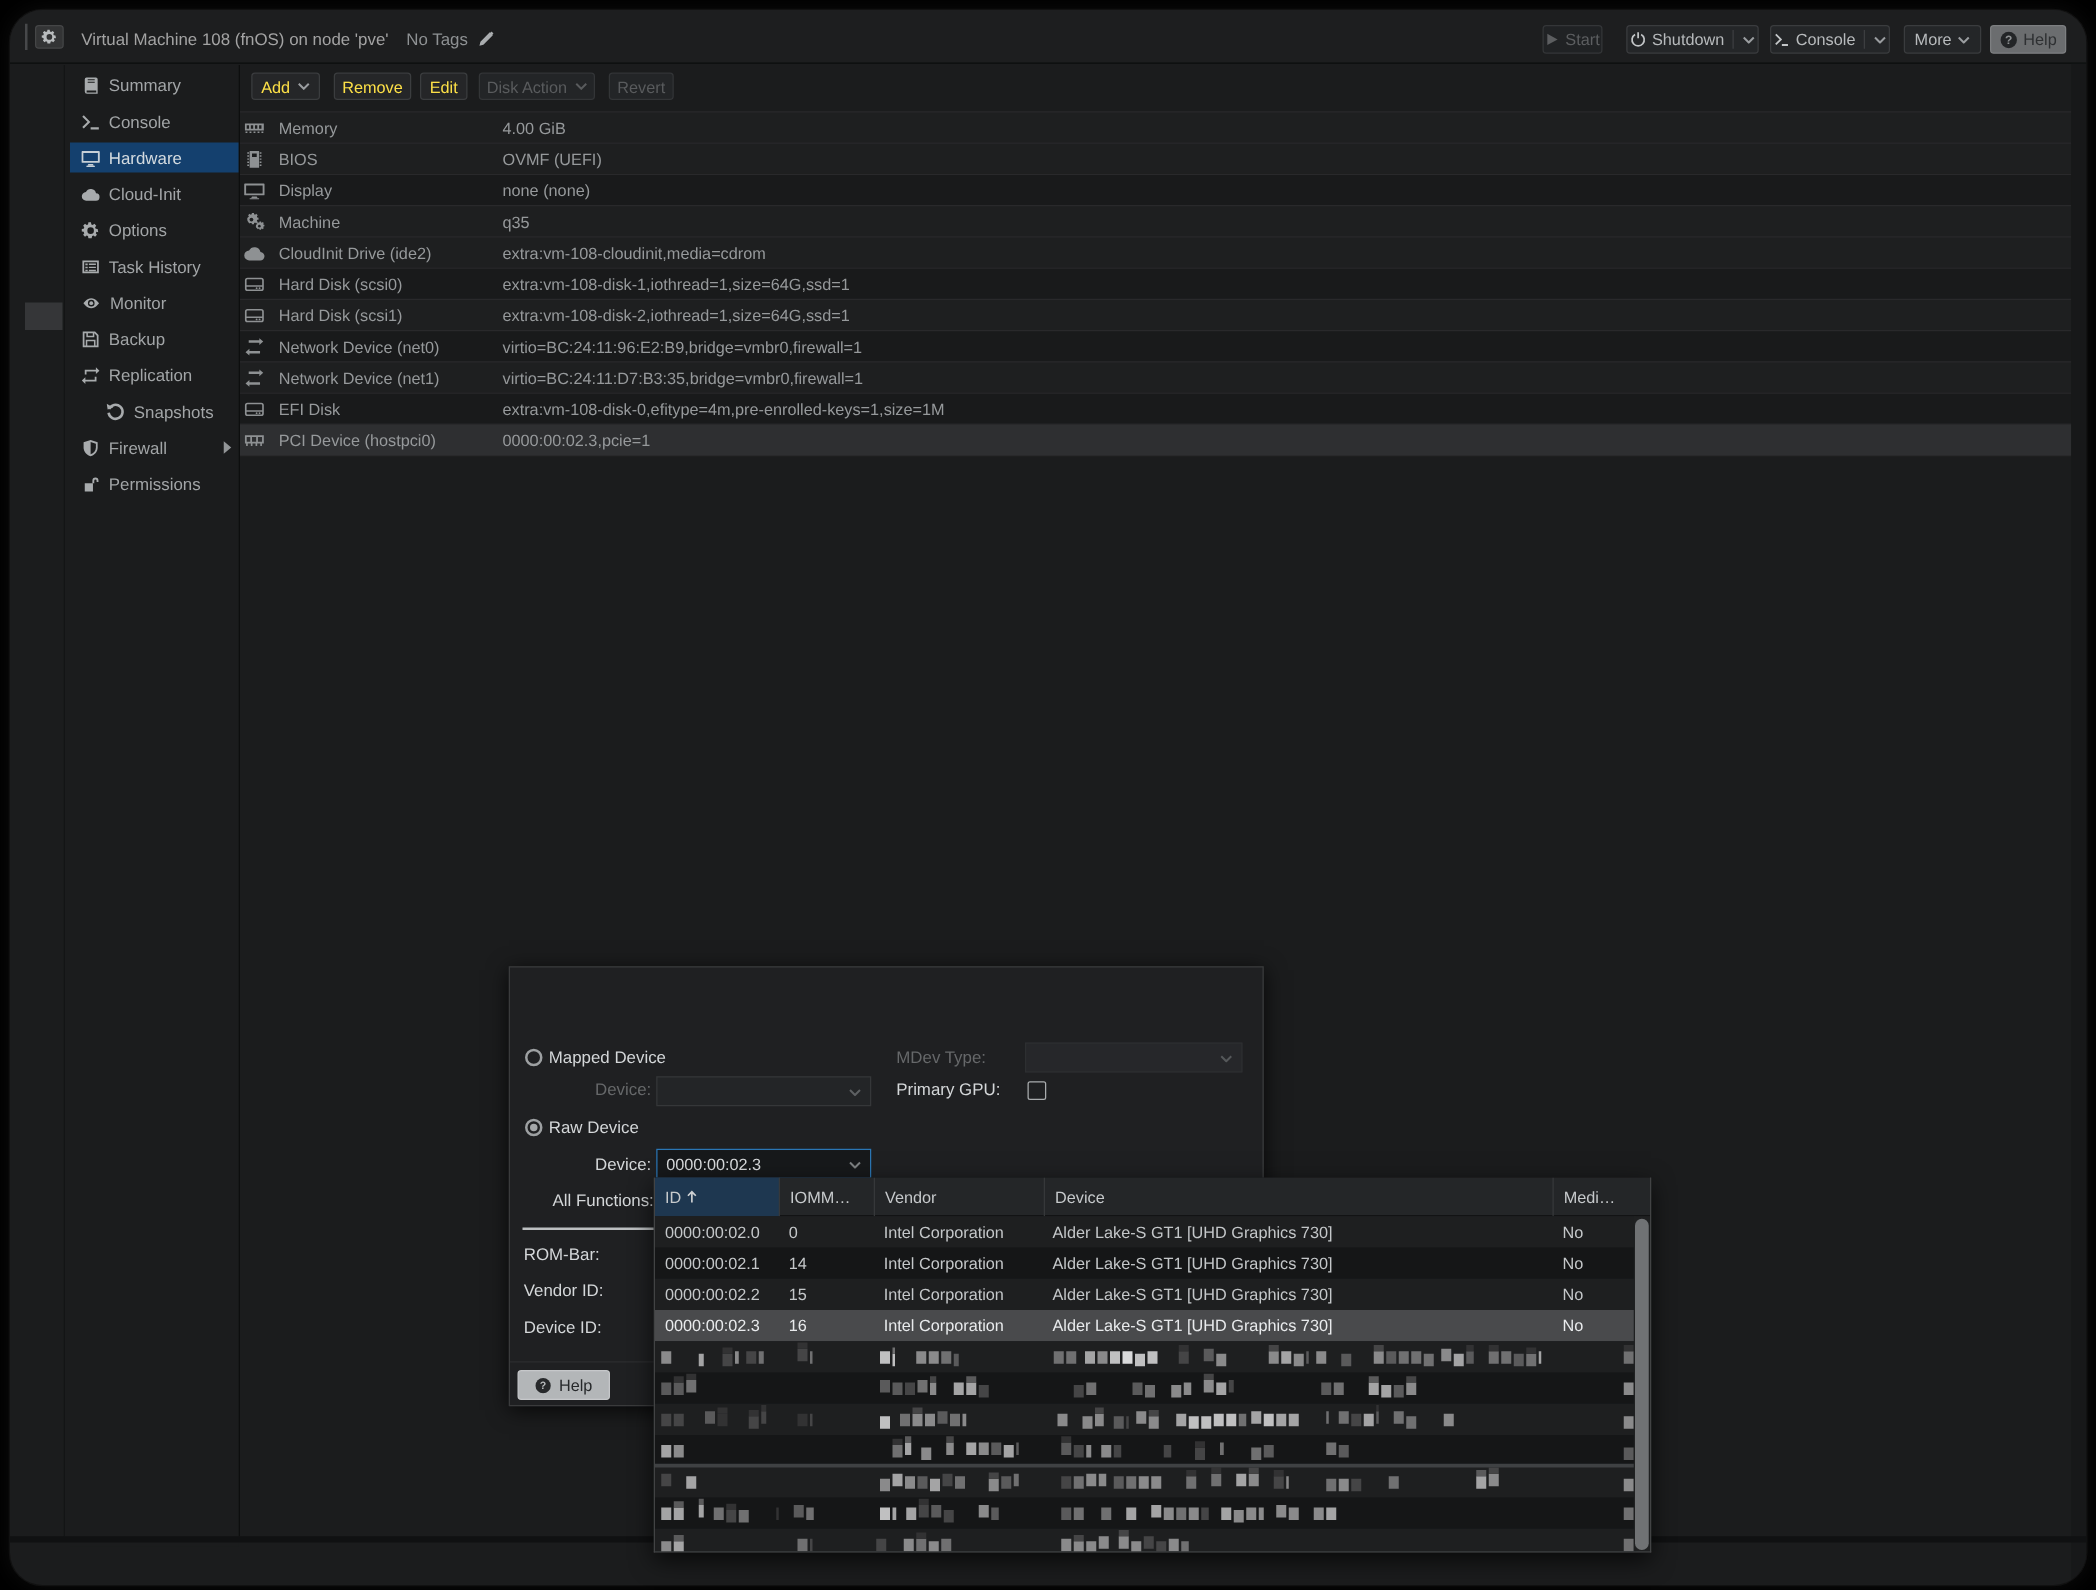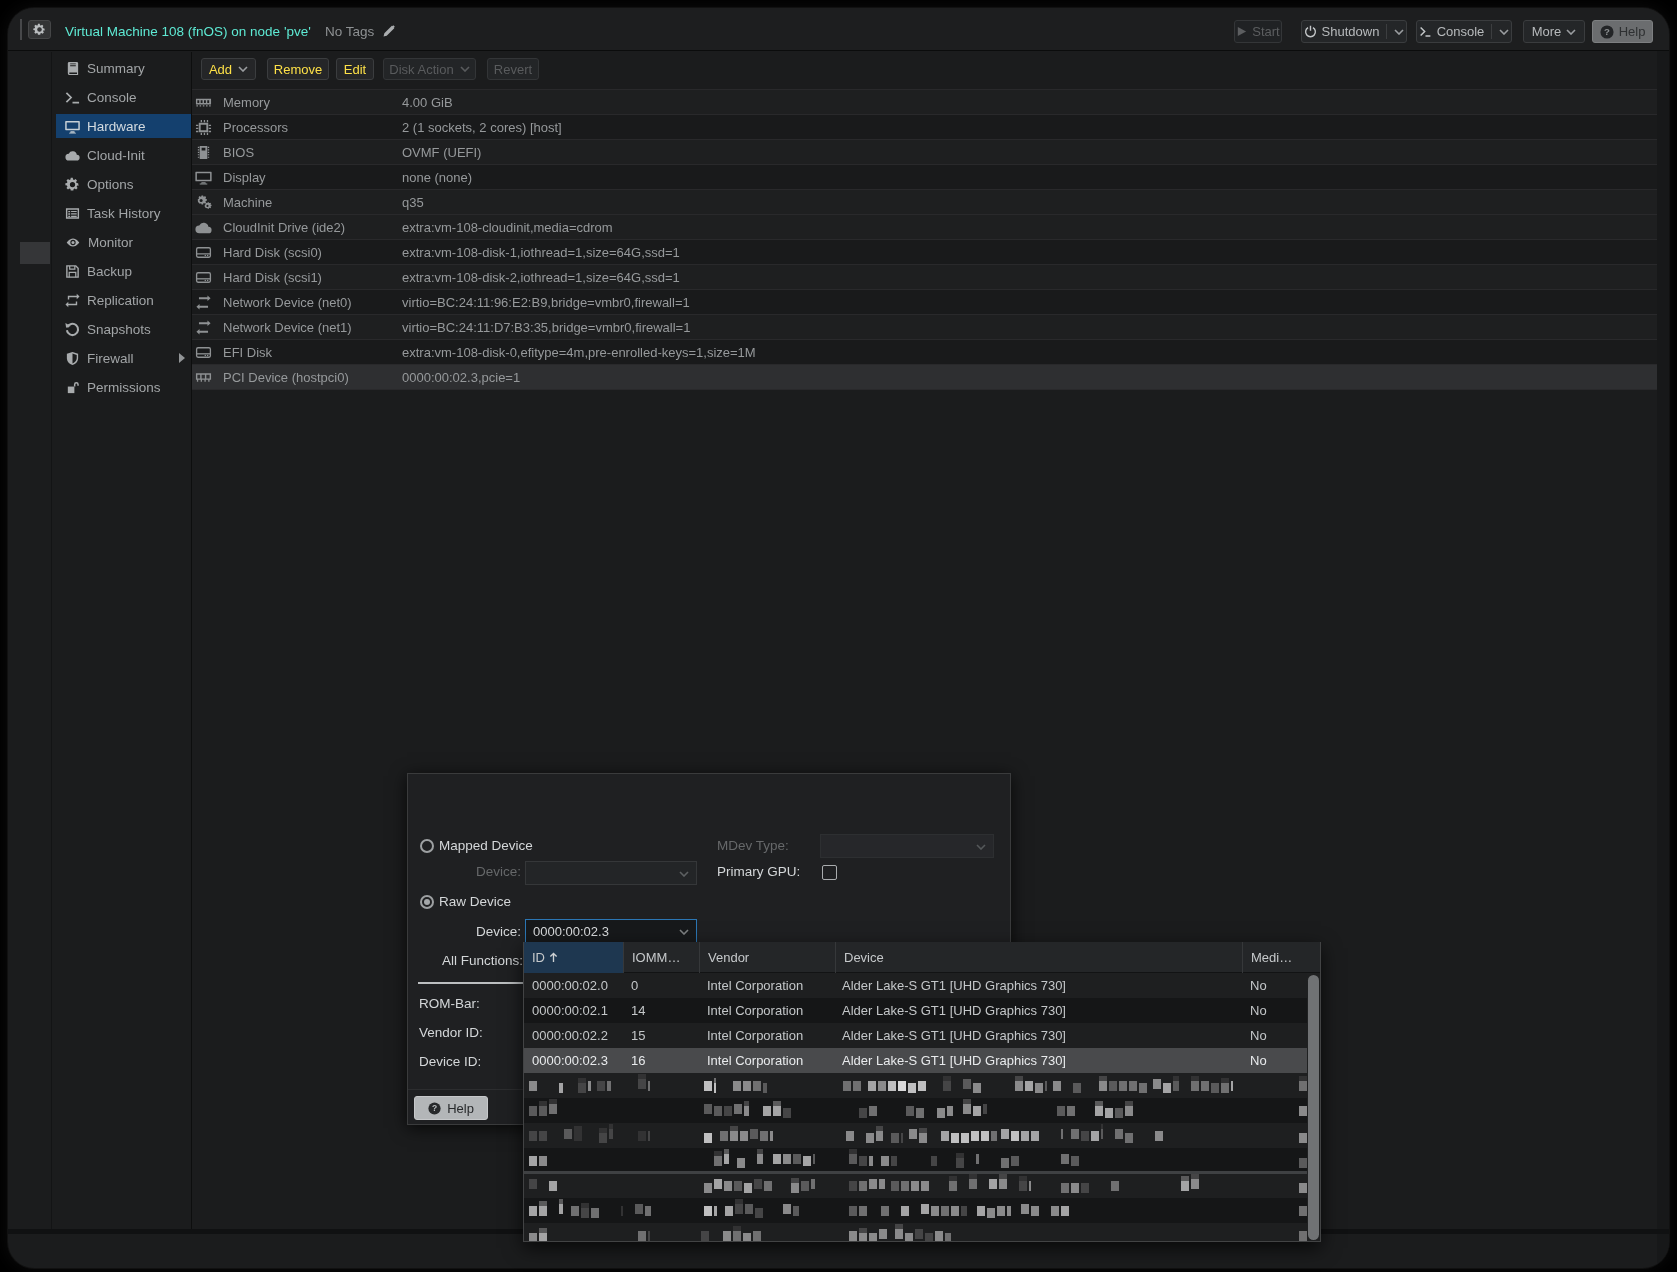--- a/index.html
+++ b/index.html
@@ -7,21 +7,21 @@
   font-family:"Liberation Sans", sans-serif; }
 #win { position:absolute; left:8px; top:8px; width:1661px; height:1260px;
   background:#1b1c1d; border-radius:26px; overflow:hidden;
   box-shadow:0 0 0 1px #111, 0 0 18px rgba(80,80,80,.18); }
 
 #titlebar { position:absolute; left:0; top:0; width:100%; height:43px; background:#1d1e1f;
   border-bottom:1px solid #0b0c0c; }
 #gearbtn { position:absolute; left:20px; top:12px; width:23px; height:19px;
   background:#333435; border:1px solid #454647; border-radius:3px; }
 #treeline { position:absolute; left:12px; top:11px; width:2px; height:21px; background:#47484a; }
-#vmtitle { position:absolute; left:57px; top:16px; font-size:13.5px; color:#5eead4; }
+#vmtitle { position:absolute; left:57px; top:16px; font-size:13.5px; color:#a3a3a3; }
 #notags { position:absolute; left:317px; top:16px; font-size:13.5px; color:#8e9193; }
 .topbtn { position:absolute; top:12px; height:23px; background:#242628; border:1px solid #3a3c3e;
   border-radius:3px; color:#b7babc; font-size:13px; display:flex; align-items:center;
   justify-content:center; gap:5px; }
 .topbtn.dis { color:#5c5e60; border-color:#343638; background:#202224; }
 .topbtn .sep { width:1px; height:15px; background:#3c3e40; margin:0 2px; }
 #helpbtn { background:#6b6d6f; border-color:#7d7f81; color:#2e3032; }
 
 #sidebar { position:absolute; left:48px; top:44px; width:135px; height:1185px; background:#1b1c1d; }
 #sidesep { position:absolute; left:183px; top:44px; width:1px; height:1177px; background:#0d0e0e; }
@@ -164,21 +164,21 @@
           <path d="M9 3.5c-4 0-7 4.5-7 4.5s3 4.5 7 4.5 7-4.5 7-4.5-3-4.5-7-4.5zm0 7.5a3 3 0 1 1 0-6 3 3 0 0 1 0 6z"></path>
           <circle cx="9" cy="8" r="1.7"></circle>
         </svg>Monitor</div>
   <div class="nav" style="top:207px;"><svg width="15" height="15" viewBox="0 0 16 16" fill="none" stroke="#a8abad" stroke-width="1.5">
           <path d="M2 2h9.5L14 4.5V14H2z"></path>
           <path d="M5 2v3.5h5.5V2M4.5 14V9h7v5" stroke-width="1.3"></path>
         </svg>Backup</div>
   <div class="nav" style="top:236px;"><svg width="15" height="15" viewBox="0 0 16 16" fill="#a8abad">
           <path d="M4.5 4.5h8v2.2l3-2.9L12.5.9v2.1H3v4h1.5zM11.5 11.5h-8V9.3l-3 2.9 3 2.9v-2.1H13v-4h-1.5z"></path>
         </svg>Replication</div>
-  <div class="nav" style="top:265px;"><svg width="15" height="15" viewBox="0 0 16 16" fill="none" stroke="#a8abad" stroke-width="2.2">
+  <div class="nav" style="top:265px;justify-content:center;"><svg width="15" height="15" viewBox="0 0 16 16" fill="none" stroke="#a8abad" stroke-width="2.2">
           <path d="M2.4 5.6A6 6 0 1 1 2 8.8"></path>
           <path d="M.4 1l.8 5 4.8-1.7z" fill="#a8abad" stroke="none"></path>
         </svg>Snapshots</div>
   <div class="nav" style="top:294px;"><svg width="15" height="15" viewBox="0 0 16 16" fill="#a8abad">
           <path d="M8 1l6 2v4.5c0 3.6-2.5 6.4-6 7.5-3.5-1.1-6-3.9-6-7.5V3z"></path>
           <path d="M8 2.7l4.5 1.5v3.3c0 2.7-1.9 4.9-4.5 5.8z" fill="#1b1c1d"></path>
         </svg>Firewall<span class="arr"></span></div>
   <div class="nav" style="top:323px;"><svg width="15" height="15" viewBox="0 0 16 16" fill="#a8abad">
           <path d="M3 7h7v7H3z"></path>
           <path d="M9.5 7V4.8a2.6 2.6 0 0 1 5.2 0V6h-1.6V4.8a1 1 0 0 0-2 0V7z"></path>
@@ -198,30 +198,20 @@
 </div>
 <div id="hwtable">
   <div class="row odd">
         <span class="ic">
           <svg width="17" height="17" viewBox="0 0 18 18" fill="#8e9193">
             <path d="M1 5h16v6H1zm1.5 1.5v3h2v-3zm3.5 0v3h2v-3zm3.5 0v3h2v-3zm3.5 0v3h2v-3zM1.5 11.8h1.6v1.4H1.5zm3.4 0h1.6v1.4H4.9zm3.4 0h1.6v1.4H8.3zm3.4 0h1.6v1.4h-1.6zm3.3 0h1.6v1.4H15z"></path>
           </svg>
         </span>
         <span class="lb">Memory</span>
         <span class="vl">4.00 GiB</span>
-      </div>
-  <div class="row even">
-        <span class="ic">
-          <svg width="17" height="17" viewBox="0 0 18 18" fill="#8e9193">
-            <path d="M4 4h10v10H4zm2 2v6h6V6z"></path>
-            <path d="M6 1h1.4v2.5H6zm3.3 0h1.4v2.5H9.3zm3.2 0h1.4v2.5h-1.4zM6 14.5h1.4V17H6zm3.3 0h1.4V17H9.3zm3.2 0h1.4V17h-1.4zM1 6h2.5v1.4H1zm0 3.3h2.5v1.4H1zm0 3.2h2.5v1.4H1zM14.5 6H17v1.4h-2.5zm0 3.3H17v1.4h-2.5zm0 3.2H17v1.4h-2.5z"></path>
-          </svg>
-        </span>
-        <span class="lb">Processors</span>
-        <span class="vl">2 (1 sockets, 2 cores) [host]</span>
       </div>
   <div class="row odd">
         <span class="ic">
           <svg width="17" height="17" viewBox="0 0 18 18" fill="#8e9193">
             <path d="M5 2h8v14H5z"></path>
             <path d="M3 3h1.5v1.2H3zm0 2.6h1.5v1.2H3zm0 2.6h1.5v1.2H3zm0 2.6h1.5v1.2H3zm0 2.6h1.5v1.2H3zM13.5 3H15v1.2h-1.5zm0 2.6H15v1.2h-1.5zm0 2.6H15v1.2h-1.5zm0 2.6H15v1.2h-1.5zm0 2.6H15v1.2h-1.5z"></path>
             <path d="M7 4h4v3H7z" fill="#1b1c1d"></path>
           </svg>
         </span>
         <span class="lb">BIOS</span>

